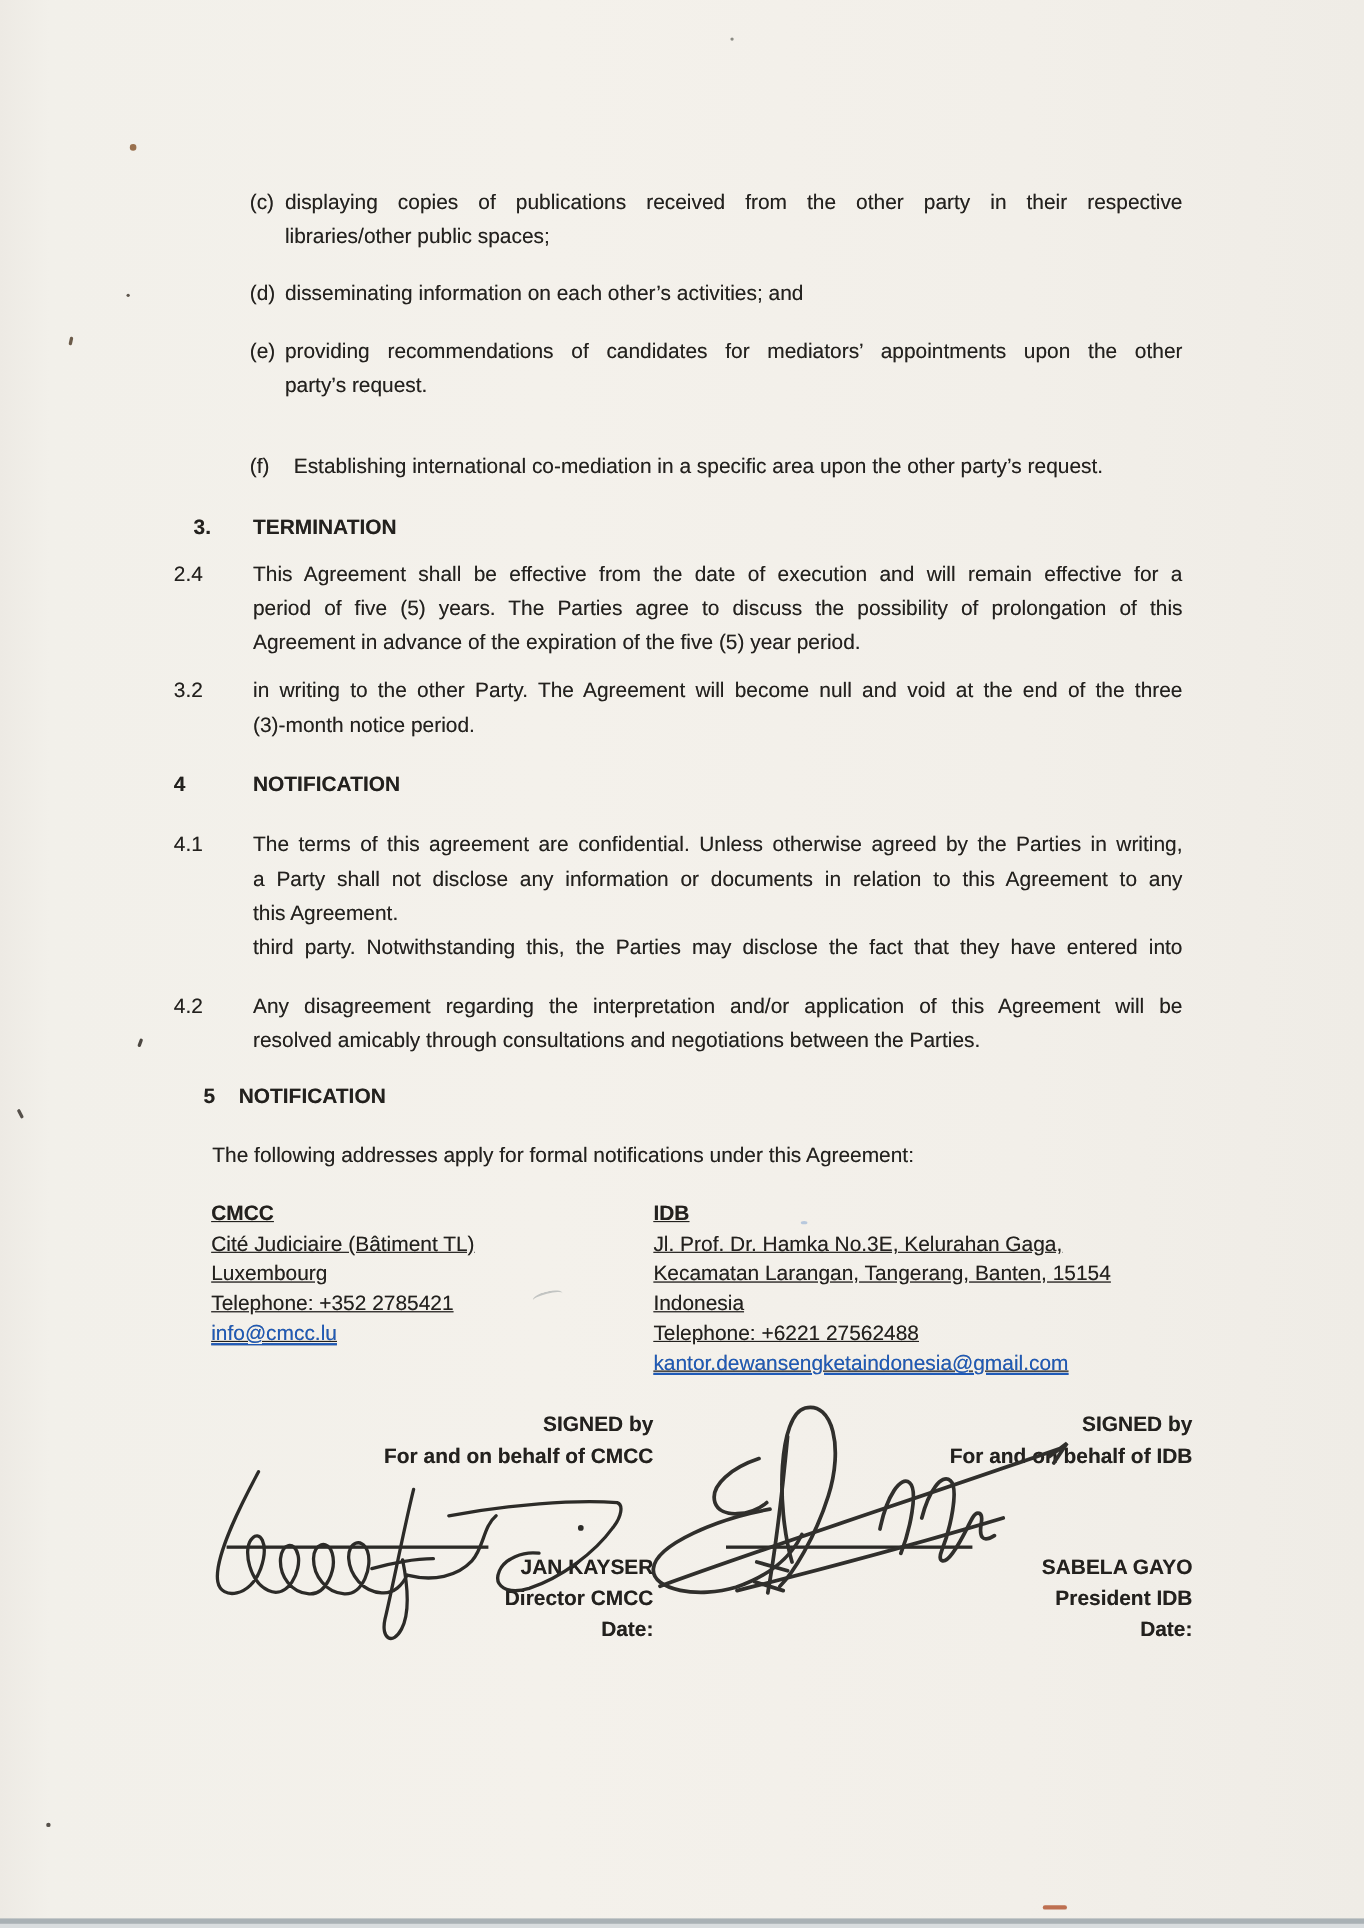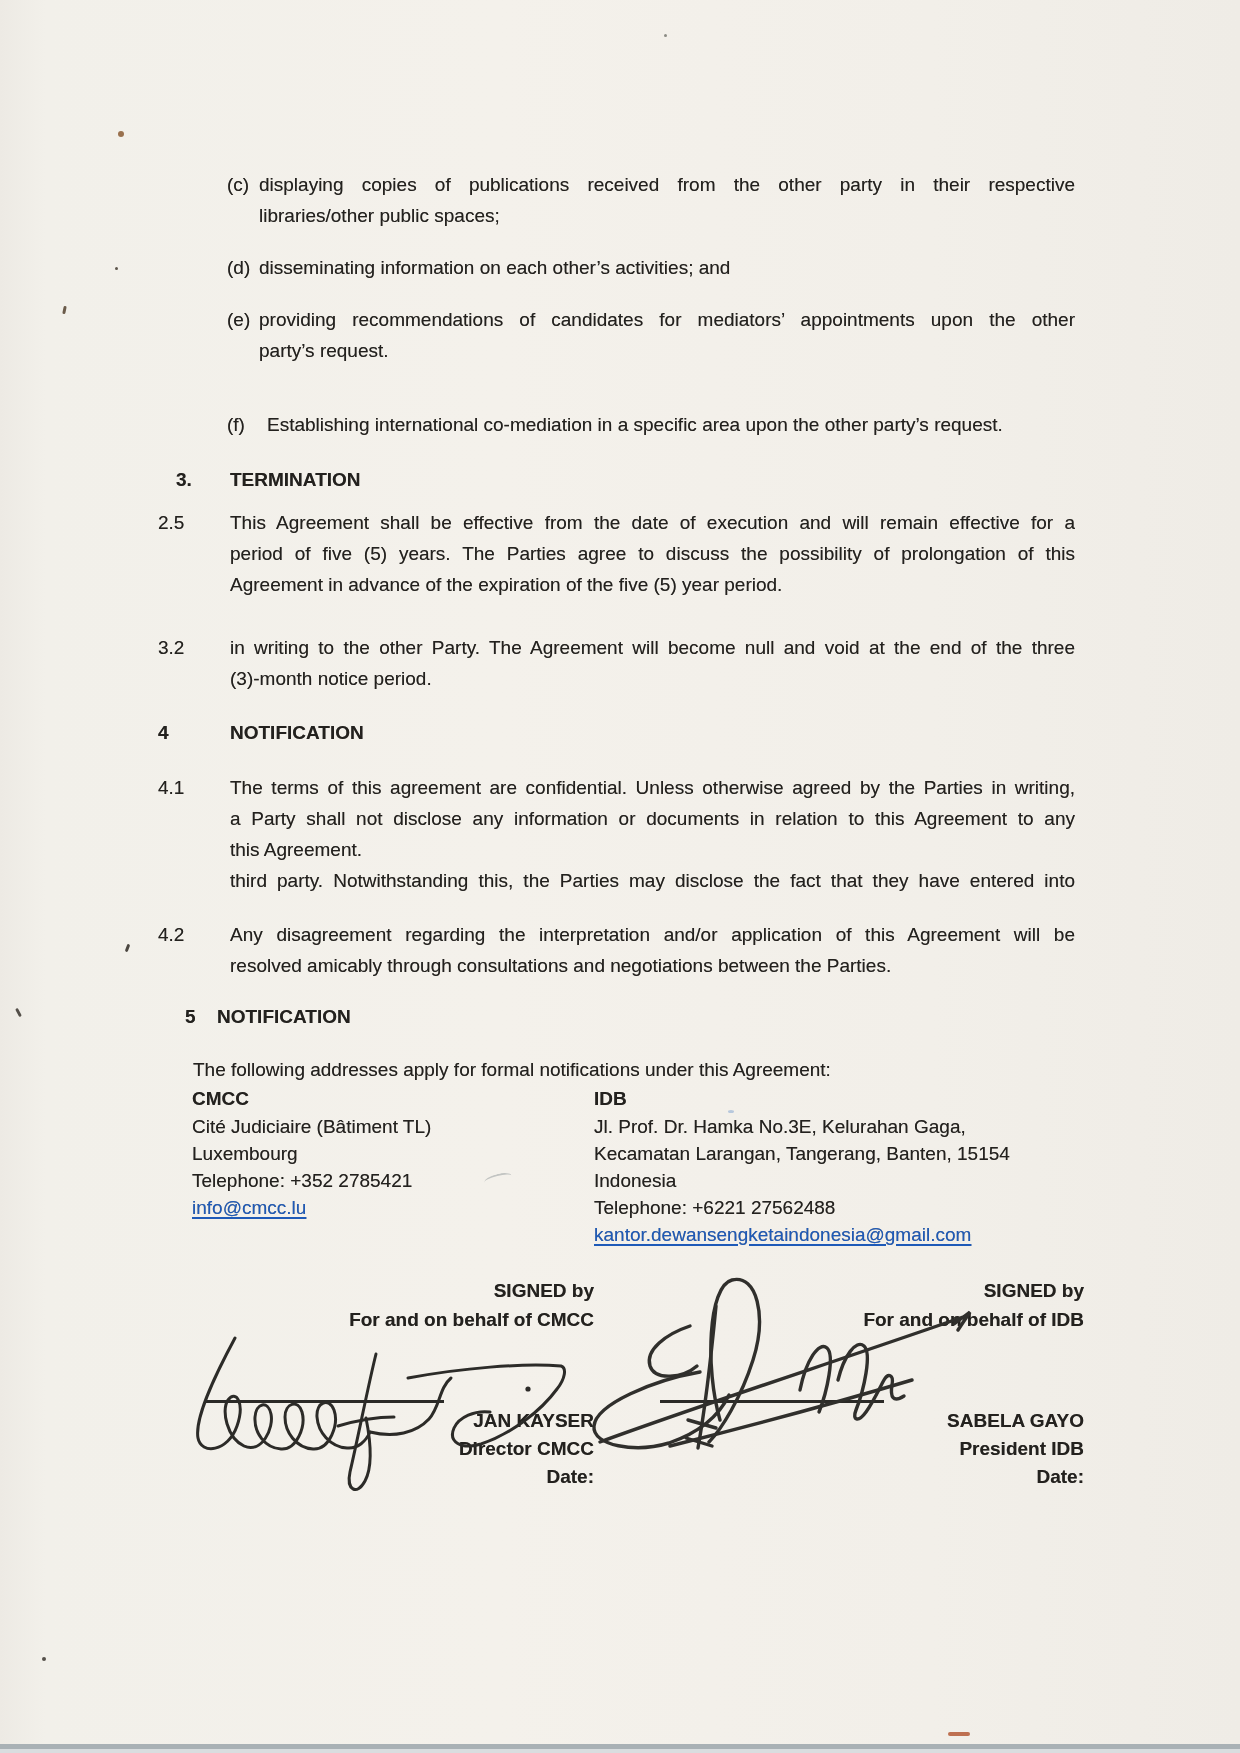--- a/index.html
+++ b/index.html
@@ -88,29 +88,29 @@
       <div class="ln">Establishing international co-mediation in a specific area upon the other party’s request.</div>
     </div>
   </div>
 
   <div class="shead h3" style="margin-top:24px;">
     <div class="num">3.</div>
     <div class="stitle">TERMINATION</div>
   </div>
 
   <div class="clause txtblock" style="margin-top:12px;">
-    <div class="num">2.5</div>
+    <div class="num">2.4</div>
     <div class="ctxt">
       <div class="ln j">This Agreement shall be effective from the date of execution and will remain effective for a</div>
       <div class="ln j">period of five (5) years. The Parties agree to discuss the possibility of prolongation of this</div>
       <div class="ln">Agreement in advance of the expiration of the five (5) year period.</div>
     </div>
   </div>
 
-  <div class="clause txtblock" style="margin-top:32px;">
+  <div class="clause txtblock" style="margin-top:13px;">
     <div class="num">3.2</div>
     <div class="ctxt">
       <div class="ln j">in writing to the other Party. The Agreement will become null and void at the end of the three</div>
       <div class="ln">(3)-month notice period.</div>
     </div>
   </div>
 
   <div class="shead h4" style="margin-top:23px;">
     <div class="num">4</div>
     <div class="stitle">NOTIFICATION</div>
@@ -134,21 +134,21 @@
     </div>
   </div>
 
   <div class="shead h5" style="margin-top:20px;">
     <div class="num">5</div>
     <div class="stitle">NOTIFICATION</div>
   </div>
 
   <div class="intro" style="margin-top:22px;">The following addresses apply for formal notifications under this Agreement:</div>
 
-  <div class="contacts" style="">
+  <div class="contacts" style="margin-top:24px;text-decoration:underline;">
     <div class="ccol">
       <div class="cname">CMCC</div>
       <div class="cline">Cité Judiciaire (Bâtiment TL)</div>
       <div class="cline">Luxembourg</div>
       <div class="cline">Telephone: +352 2785421</div>
       <div class="cline"><span class="email">info@cmcc.lu</span></div>
     </div>
     <div class="ccol right">
       <div class="cname">IDB</div>
       <div class="cline">Jl. Prof. Dr. Hamka No.3E, Kelurahan Gaga,</div>

